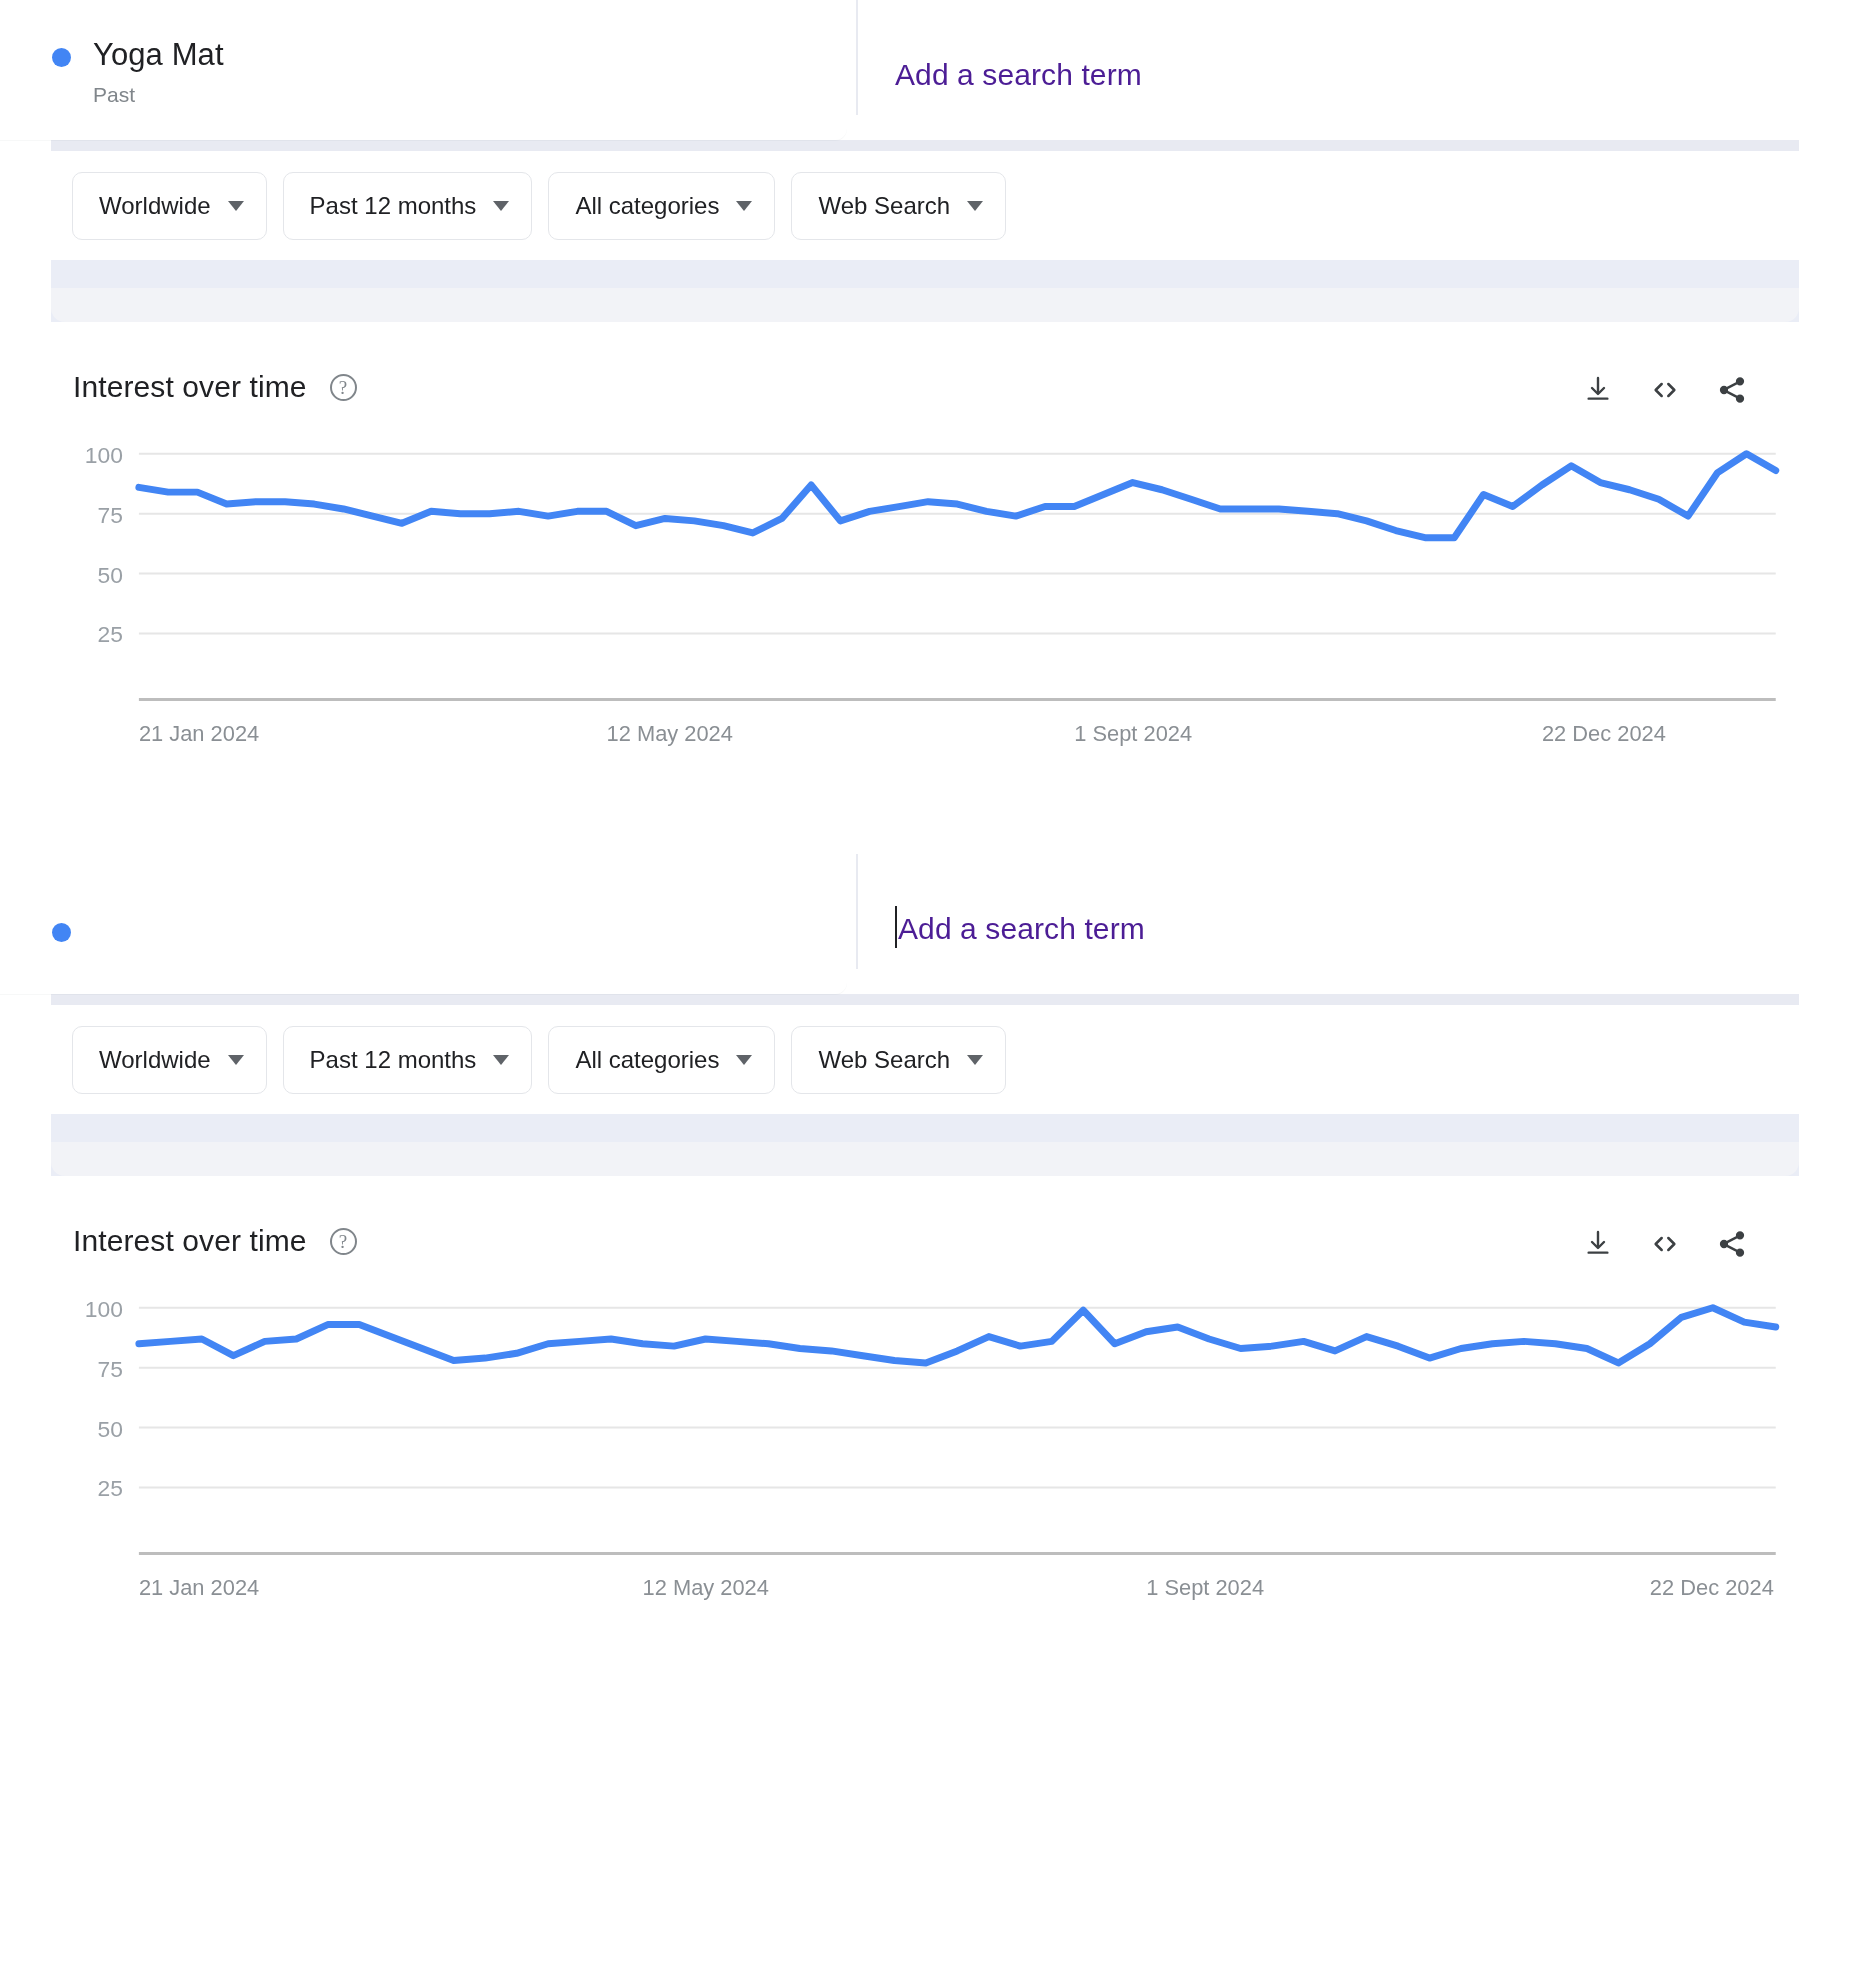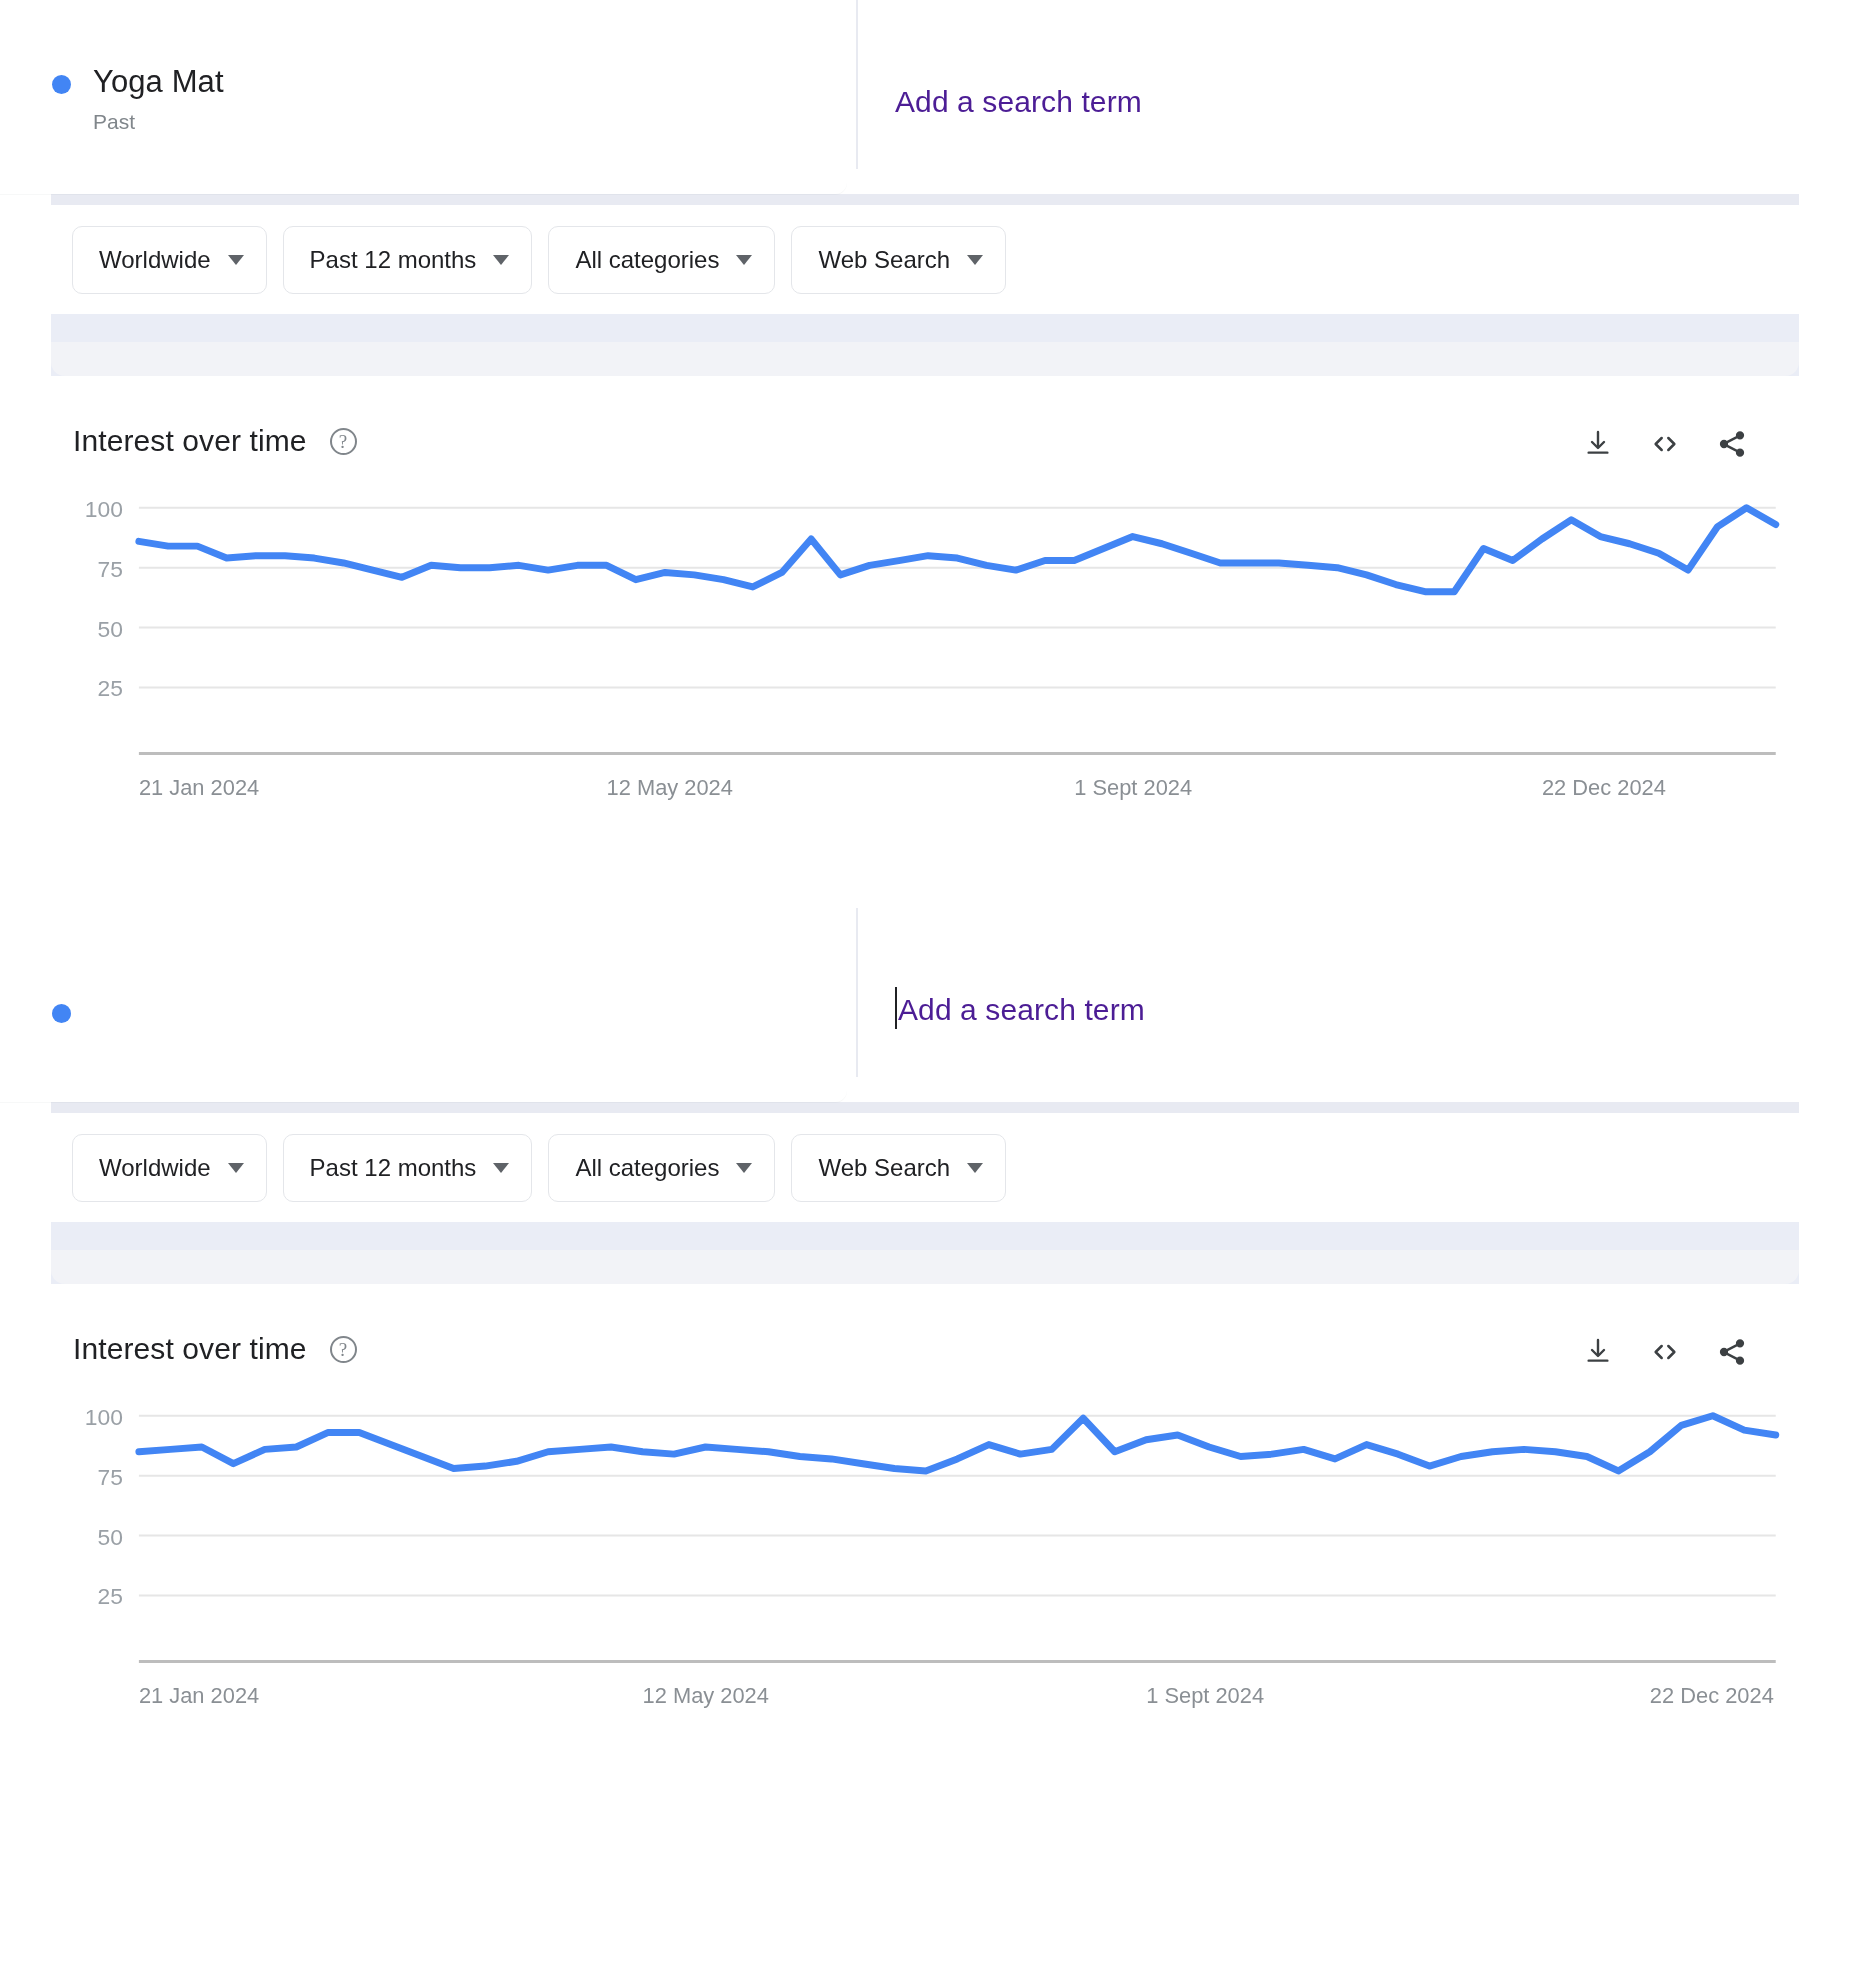--- a/index.html
+++ b/index.html
@@ -11,21 +11,21 @@
     overflow: hidden;
   }
   .page { position: relative; width: 1850px; height: 1986px; background: #ffffff; }
 
   
   .query-block { position: relative; width: 1850px; }
   .query-row {
     position: relative;
     display: flex;
     align-items: stretch;
-    height: 194px;
+    height: 140px;
     background: #ffffff;
   }
   .term-card {
     position: relative;
     flex: 0 0 847px;
     background: #ffffff;
     border-radius: 0 0 12px 0;
     box-shadow: 0 1px 0 0 rgba(60,64,67,0.04);
     display: flex;
     align-items: center;

